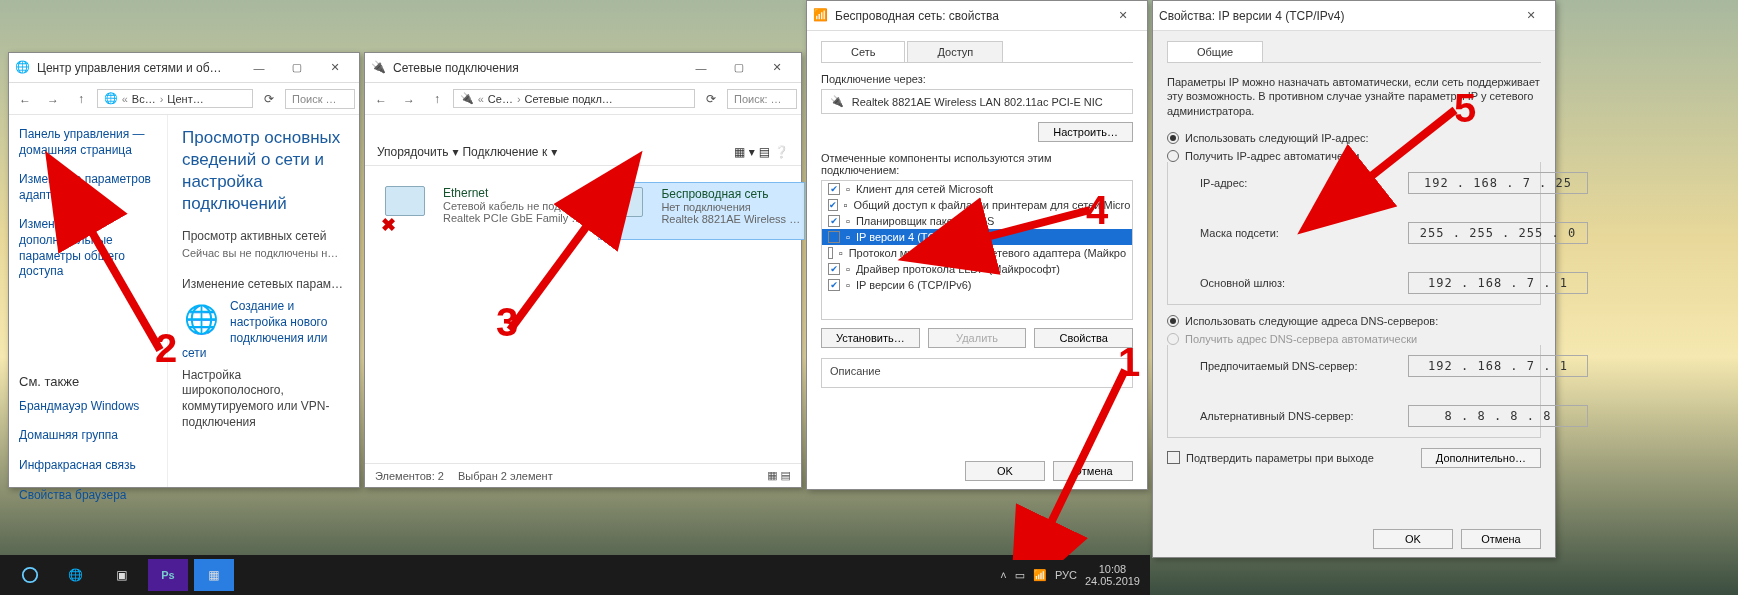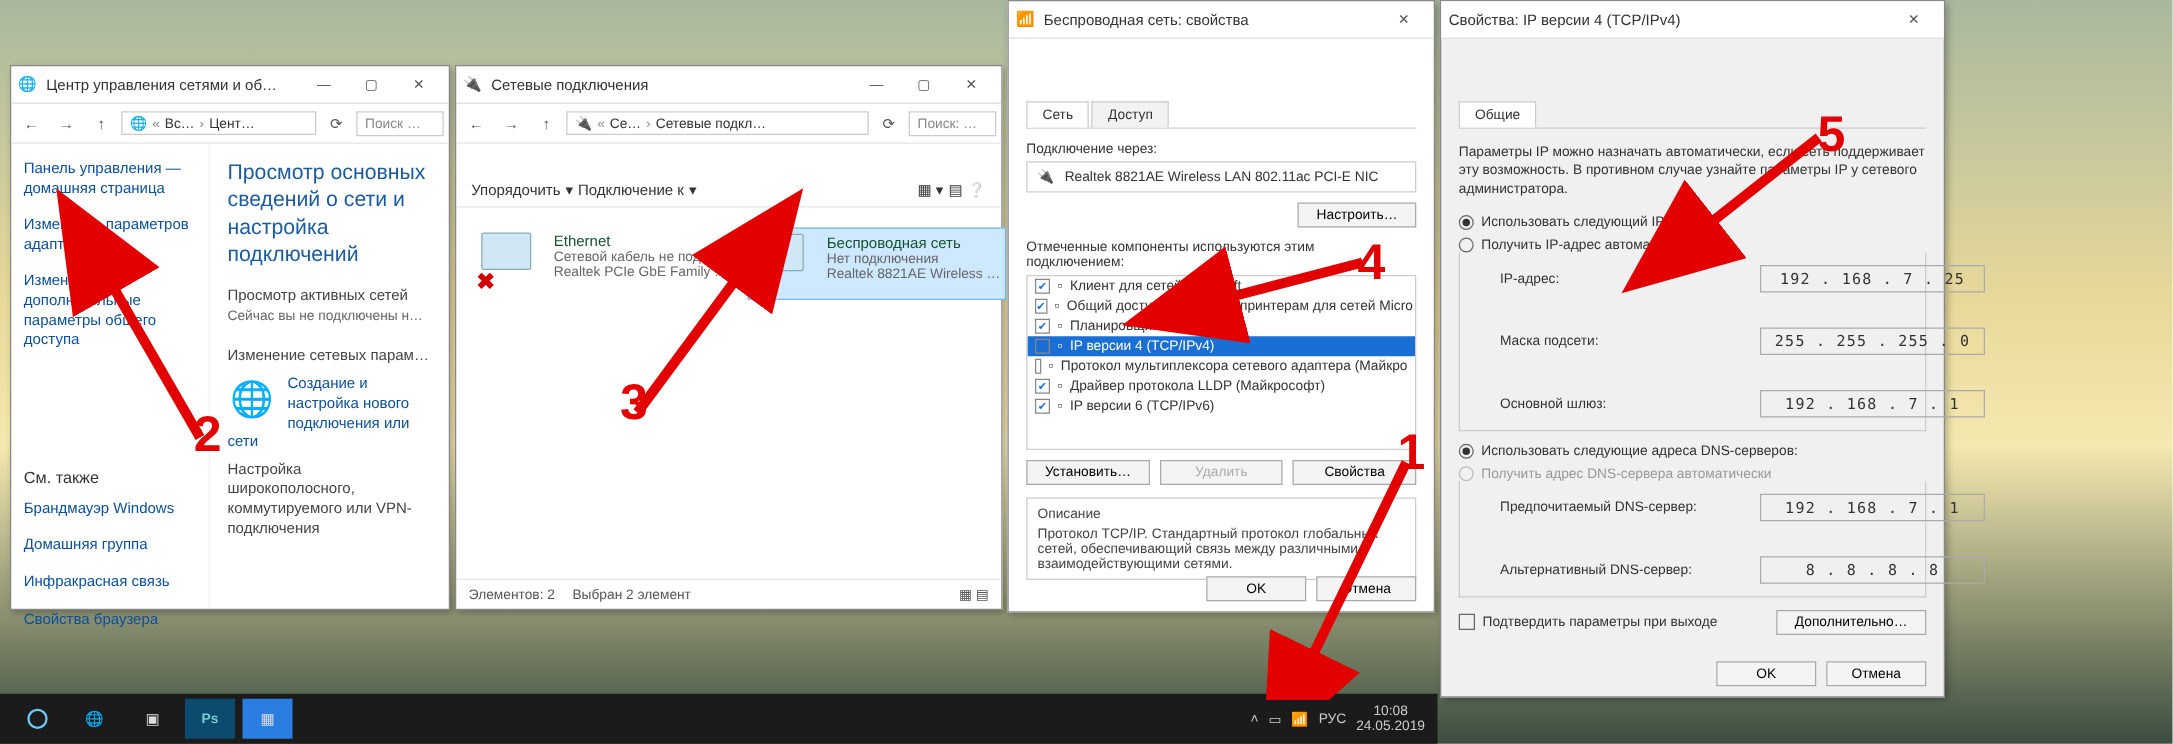--- a/index.html
+++ b/index.html
@@ -58,21 +58,21 @@
   .conn-ic { width:48px;height:48px;position:relative; }
   .conn-ic .screen{width:40px;height:30px;background:#d0e8f5;border:1px solid #8ab;border-radius:2px;}
   .conn-ic .x{position:absolute;left:-4px;bottom:-2px;color:#d40000;font-weight:bold;font-size:18px;}
   .conn-txt .name{font-size:12px;color:#14532d;}
   .conn-txt .stat{font-size:11px;color:#666;white-space:nowrap;overflow:hidden;text-overflow:ellipsis;max-width:160px;}
   .statusbar2{position:absolute;bottom:0;left:0;right:0;height:24px;border-top:1px solid #e5e5e5;display:flex;align-items:center;padding:0 10px;gap:14px;font-size:11px;color:#555;}
 
   
   .dlg3 .dlgbody{padding:10px 14px;font-size:11px;color:#333;height:calc(100% - 30px);}
   .tabs{display:flex;border-bottom:1px solid #ccc;margin-bottom:10px;}
-  .tab{padding:4px 12px;border:1px solid #ccc;border-bottom:none;background:#fff;margin-right:2px;font-size:11px;margin-top:40px;}
+  .tab{padding:4px 29px;border:1px solid #ccc;border-bottom:none;background:#fff;margin-right:2px;font-size:11px;}
   .tab.inactive{background:#f2f2f2;}
   .fieldrow{display:flex;align-items:center;gap:8px;border:1px solid #ccc;padding:5px 8px;margin-bottom:8px;}
   .btn{border:1px solid #aaa;background:#f4f4f4;padding:3px 14px;font-size:11px;}
   .listbox{border:1px solid #ccc;height:140px;overflow:auto;margin-bottom:8px;}
   .li{display:flex;align-items:center;gap:6px;padding:2px 6px;font-size:11px;white-space:nowrap;}
   .li.sel{background:#1a6fd4;color:#fff;}
   .chk{width:12px;height:12px;border:1px solid #888;display:inline-flex;align-items:center;justify-content:center;font-size:9px;color:#1a6fd4;}
   .btnrow{display:flex;gap:8px;margin-bottom:10px;}
   .btnrow .btn{flex:1;}
   .group3{border:1px solid #ccc;padding:6px 8px;font-size:11px;color:#444;}
@@ -277,21 +277,20 @@
           <span>IP версии 6 (TCP/IPv6)</span>
         </div>
       </div>
     <div class="btnrow">
       <button class="btn">Установить…</button>
       <button class="btn" style="color:#aaa;">Удалить</button>
       <button class="btn">Свойства</button>
     </div>
     <div class="group3">
       <div class="lab">Описание</div>
-      <div>Протокол TCP/IP. Стандартный протокол глобальных сетей, обеспечивающий связь между различными взаимодействующими сетями.</div>
     </div>
     <div class="okrow">
       <button class="btn" style="width:80px;">OK</button>
       <button class="btn" style="width:80px;">Отмена</button>
     </div>
   </div>
 </div>
 
 <div class="window dlg4" style="left:1152px;top:0;width:404px;height:558px;background:#f0f0f0;">
   <div class="titlebar" style="background:#fff;">
@@ -361,21 +360,21 @@
 </div>
 
 <div class="taskbar" style="width:1150px;">
   <div class="tb-item">
       <svg width="18" height="18" viewBox="0 0 20 20">
         <circle cx="10" cy="10" r="8" fill="none" stroke="#6cf" stroke-width="2"></circle>
       </svg>
     </div>
   <div class="tb-item">🌐</div>
   <div class="tb-item">▣</div>
-  <div class="tb-item" style="background:#0c4a6e;color:#7cc;font-weight:bold;font-size:11px;">Ps</div>
+  <div class="tb-item" style="background:#4c1d95;color:#7cc;font-weight:bold;font-size:11px;">Ps</div>
   <div class="tb-item" style="background:#2a7de1;">▦</div>
   <div class="tb-spacer"></div>
   <div class="tray">
     <span>˄</span>
     <span>▭</span>
     <span>📶</span>
     <span>РУС</span>
     <div class="clock">
       <div>10:08</div>
       <div>24.05.2019</div>

